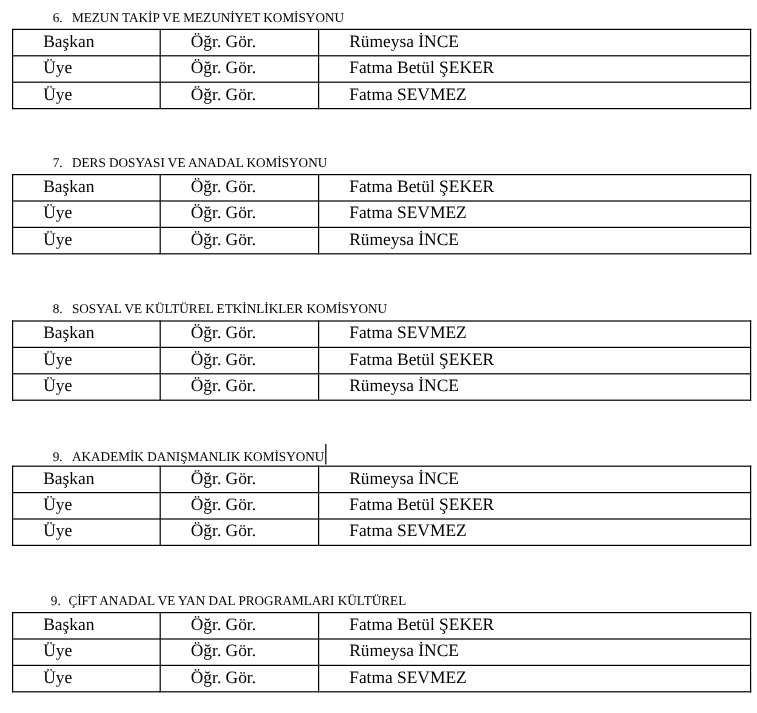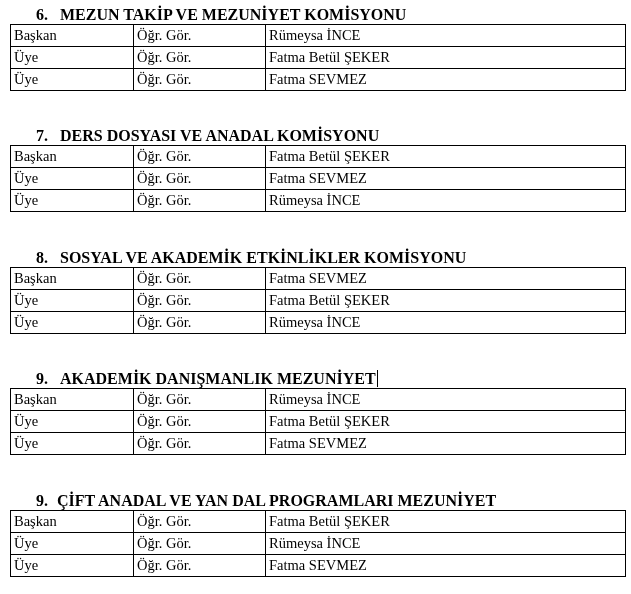--- a/index.html
+++ b/index.html
@@ -1,26 +1,26 @@
 <!DOCTYPE html>
 <html><head>
 <meta charset="utf-8">
 <style>
   html, body { margin:0; padding:0; background:#ffffff; }
   body { width:631px; height:594px; position:relative; overflow:hidden;
          font-family:"Liberation Serif", serif; color:#000; }
   .section { position:absolute; left:0; width:631px; }
-  .heading { position:absolute; left:36px; top:0; font-weight:bold; font-size:16px;
-             white-space:nowrap; line-height:18px; }
+  .heading { position:absolute; left:36px; top:0; font-weight:normal; font-size:11px;
+             white-space:nowrap; line-height:18px;text-align:center; }
   .heading .num { display:inline-block; width:24px; }
   .heading.wide .num { width:21px; }
   .cursor { display:inline-block; width:1px; height:17px; background:#000; vertical-align:-3px; margin-left:1px; }
   table { position:absolute; left:10px; top:18px; width:615px; border-collapse:collapse;
           table-layout:fixed; }
-  td { border:1px solid #000; height:21px; padding:0 0 0 3px; font-size:14.5px;
+  td { border:1px solid #000; height:21px; padding:0 0 0 25px; font-size:14.5px;
        line-height:21px; white-space:nowrap; overflow:hidden; }
   col.c1 { width:123px; } col.c2 { width:132px; } col.c3 { width:360px; }
 </style>
 </head>
 <body>
 
 <div class="section" style="top:6px;">
   <div class="heading"><span class="num">6.</span><span>MEZUN TAKİP VE MEZUNİYET KOMİSYONU</span></div>
   <table>
     <colgroup>
@@ -70,21 +70,21 @@
     <tr>
           <td>Üye</td>
           <td>Öğr. Gör.</td>
           <td>Rümeysa İNCE</td>
         </tr>
   </tbody>
     </table>
 </div>
 
 <div class="section" style="top:249px;">
-  <div class="heading"><span class="num">8.</span><span>SOSYAL VE AKADEMİK ETKİNLİKLER KOMİSYONU</span></div>
+  <div class="heading"><span class="num">8.</span><span>SOSYAL VE KÜLTÜREL ETKİNLİKLER KOMİSYONU</span></div>
   <table>
     <colgroup>
         <col class="c1">
         <col class="c2">
         <col class="c3">
       </colgroup>
     <tbody>
         <tr>
           <td>Başkan</td>
           <td>Öğr. Gör.</td>
@@ -98,21 +98,21 @@
     <tr>
           <td>Üye</td>
           <td>Öğr. Gör.</td>
           <td>Rümeysa İNCE</td>
         </tr>
   </tbody>
     </table>
 </div>
 
 <div class="section" style="top:370px;">
-  <div class="heading"><span class="num">9.</span><span>AKADEMİK DANIŞMANLIK MEZUNİYET</span><span class="cursor"></span></div>
+  <div class="heading"><span class="num">9.</span><span>AKADEMİK DANIŞMANLIK KOMİSYONU</span><span class="cursor"></span></div>
   <table>
     <colgroup>
         <col class="c1">
         <col class="c2">
         <col class="c3">
       </colgroup>
     <tbody>
         <tr>
           <td>Başkan</td>
           <td>Öğr. Gör.</td>
@@ -126,21 +126,21 @@
     <tr>
           <td>Üye</td>
           <td>Öğr. Gör.</td>
           <td>Fatma SEVMEZ</td>
         </tr>
   </tbody>
     </table>
 </div>
 
 <div class="section" style="top:492px;">
-  <div class="heading wide"><span class="num">9.</span><span>ÇİFT ANADAL VE YAN DAL PROGRAMLARI MEZUNİYET</span></div>
+  <div class="heading wide"><span class="num">9.</span><span>ÇİFT ANADAL VE YAN DAL PROGRAMLARI KÜLTÜREL</span></div>
   <table>
     <colgroup>
         <col class="c1">
         <col class="c2">
         <col class="c3">
       </colgroup>
     <tbody>
         <tr>
           <td>Başkan</td>
           <td>Öğr. Gör.</td>

